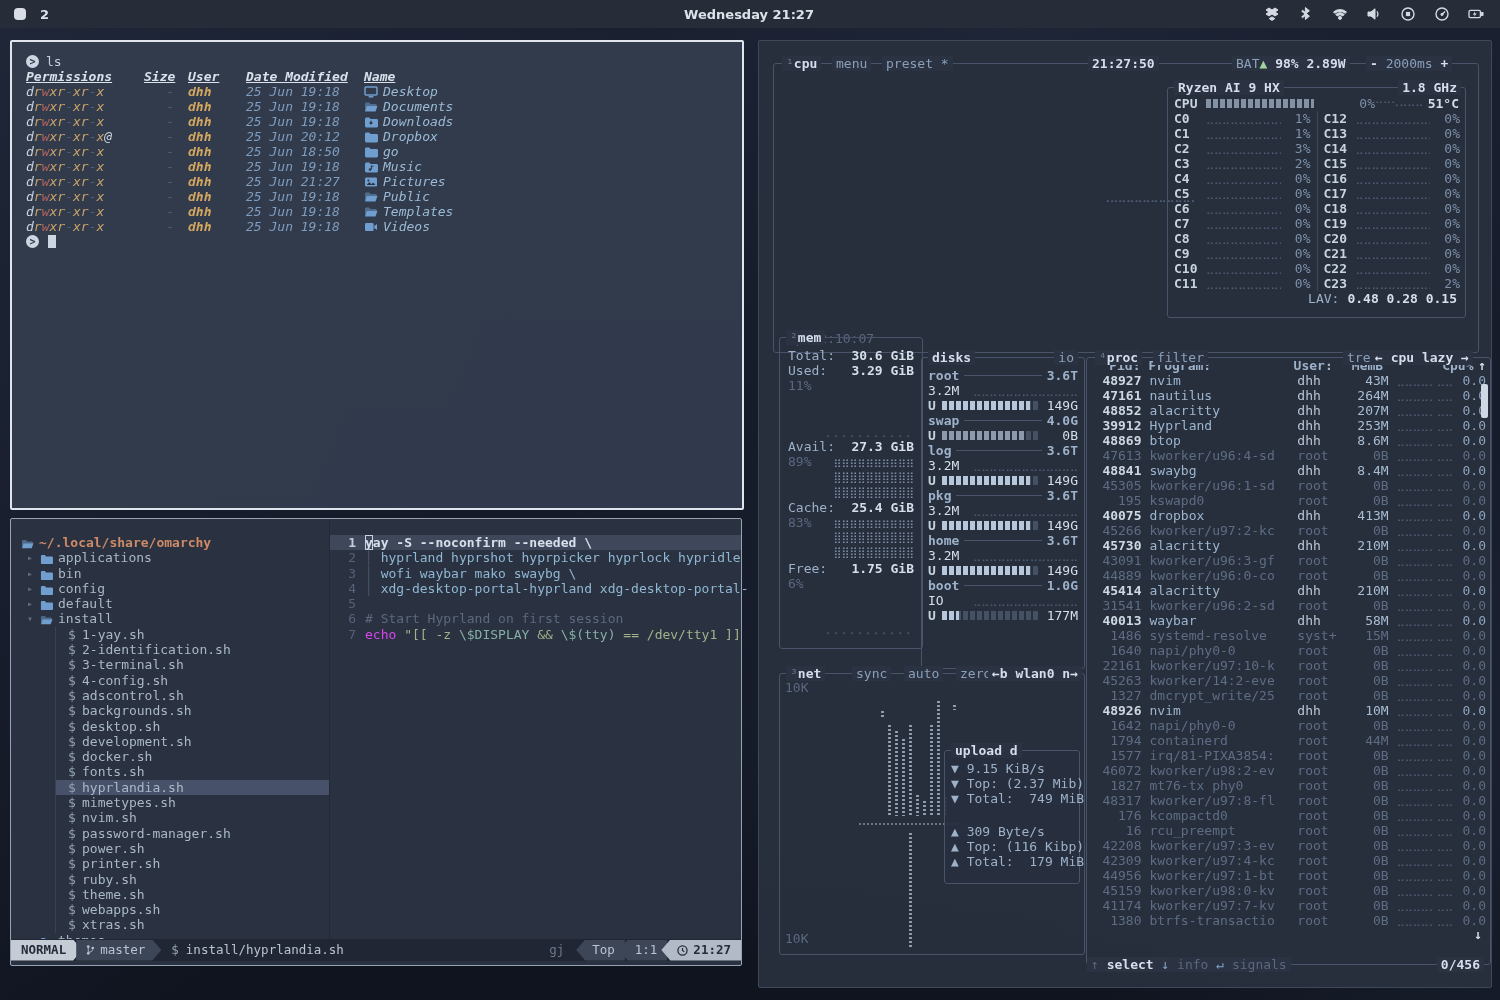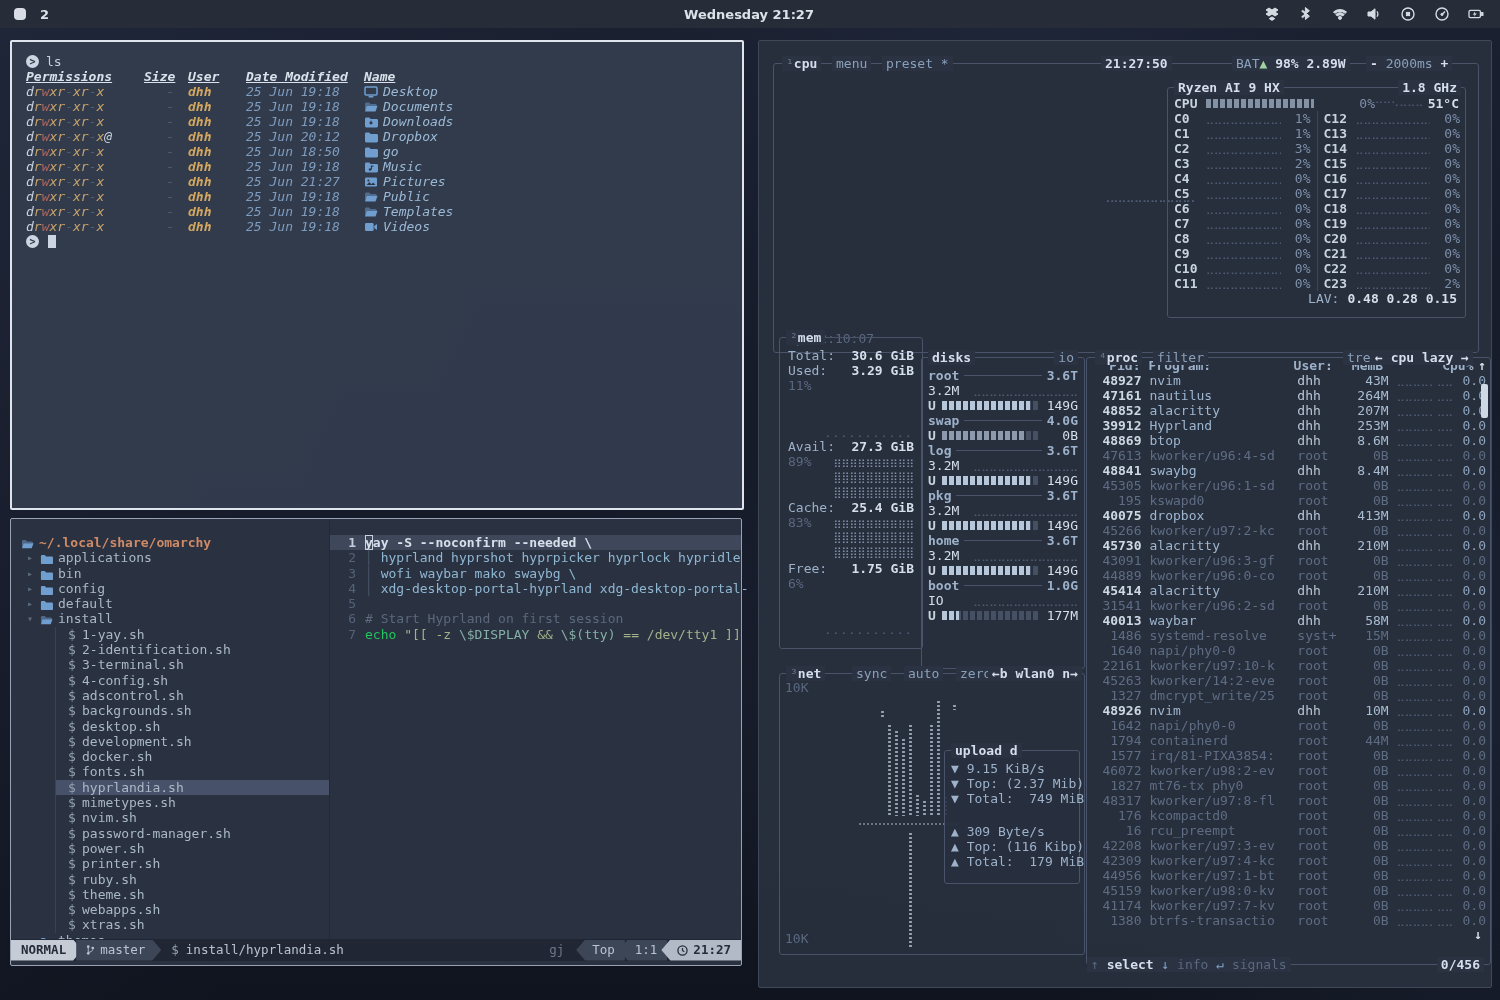--- a/index.html
+++ b/index.html
@@ -54,21 +54,21 @@
   .editor{position:absolute;left:319px;right:0;top:0;bottom:25px;padding-top:16px;}
   .code-line{position:relative;display:flex;height:15.3px;white-space:pre;}
   .code-line.hl{background:rgba(88,100,124,.45);}
   .lnum{width:26px;text-align:right;padding-right:9px;color:#55637a;flex:0 0 26px;}
   .lnum.cur{color:#c3cedd;font-weight:bold;}
   .s-cmd{color:#d6e0ea;font-weight:bold;}
   .s-cursor{color:#d6e0ea;font-weight:bold;outline:1px solid #c8d2e0;outline-offset:-1px;}
   .s-pkg{color:#8fb7d2;}
   .s-guide{color:#4a5568;}
   .s-comment{color:#5c687c;}
-  .s-kw{color:#22c55e;text-align:center;}
+  .s-kw{color:#d946ef;text-align:center;}
   .s-str{color:#a3b18a;}
   .s-esc{color:#84b0a5;}
   .statusline{position:absolute;left:0;right:0;bottom:4px;height:22px;background:#202633;display:flex;align-items:center;font-size:12.5px;color:#aab4c2;}
   .chip{height:21px;display:flex;align-items:center;padding:0 10px;gap:5px;}
   .chip-mode{background:#c6ccd6;color:#262c39;font-weight:bold;clip-path:polygon(0 0,calc(100% - 9px) 0,100% 50%,calc(100% - 9px) 100%,0 100%);padding-right:16px;}
   .chip-branch{background:#3d4657;color:#b9c3d1;clip-path:polygon(0 0,calc(100% - 9px) 0,100% 50%,calc(100% - 9px) 100%,0 100%);padding-right:16px;margin-left:-6px;}
   .sl-file{margin-left:10px;color:#b8c2d0;display:flex;gap:7px;}
   .sl-ft{color:#93a2b2;}
   .sl-right{margin-left:auto;display:flex;align-items:center;height:21px;}
   .sl-gj{color:#6b788c;margin-right:12px;}
@@ -482,21 +482,21 @@
       </div>
     </div>
   </section>
 
   <section class="win w-btop">
 
     <div class="panel" style="left:14px;top:22px;width:704px;height:288px;">
       <span class="bt" style="left:8px;"><span class="sup">¹</span><b>cpu</b></span>
       <span class="bt" style="left:58px;">menu</span>
       <span class="bt" style="left:108px;">preset *</span>
-      <span class="bt bright" style="left:314px;font-weight:bold;margin-left:13px;">21:27:50</span>
+      <span class="bt bright" style="left:314px;font-weight:bold;">21:27:50</span>
       <span class="bt" style="left:458px;"><span>BAT</span><span style="color:#9fd49f">▲</span> <b>98% 2.89W</b></span>
       <span class="bt" style="left:592px;"><b>-</b> <span>2000ms</span> <b>+</b></span>
 
       <pre class="abs meterdots" style="left:328px;top:128px;margin:0;line-height:9px;font-family:inherit;" id="cpu-graph-frag">⢀⣀⣀⣀⣀⣀⣀⣀⣀⣀⣀⡀
 ⠈⠉⠉⠉⠉⠉⠉⠉⠉⠉⠉⠁</pre>
 
       <div class="panel" style="left:393px;top:23px;width:297px;height:229px;">
         <span class="bt" style="left:6px;"><b>Ryzen AI 9 HX</b></span>
         <span class="bt" style="right:4px;"><b>1.8 GHz</b></span>
         <div class="corerow" style="margin-top:8px;">

